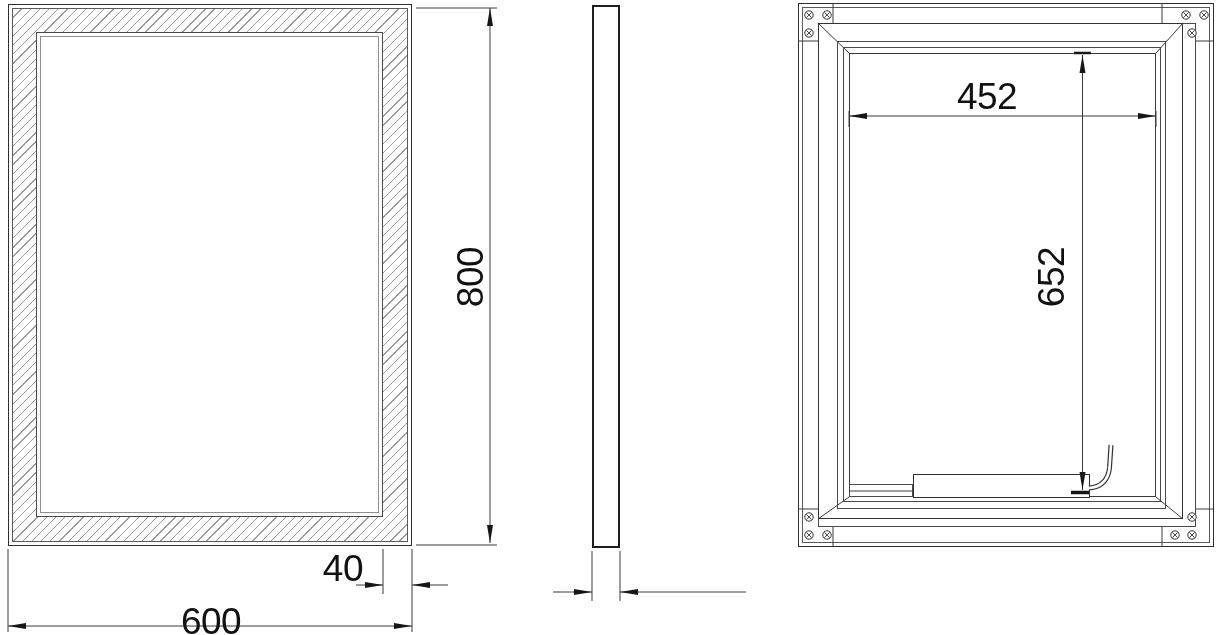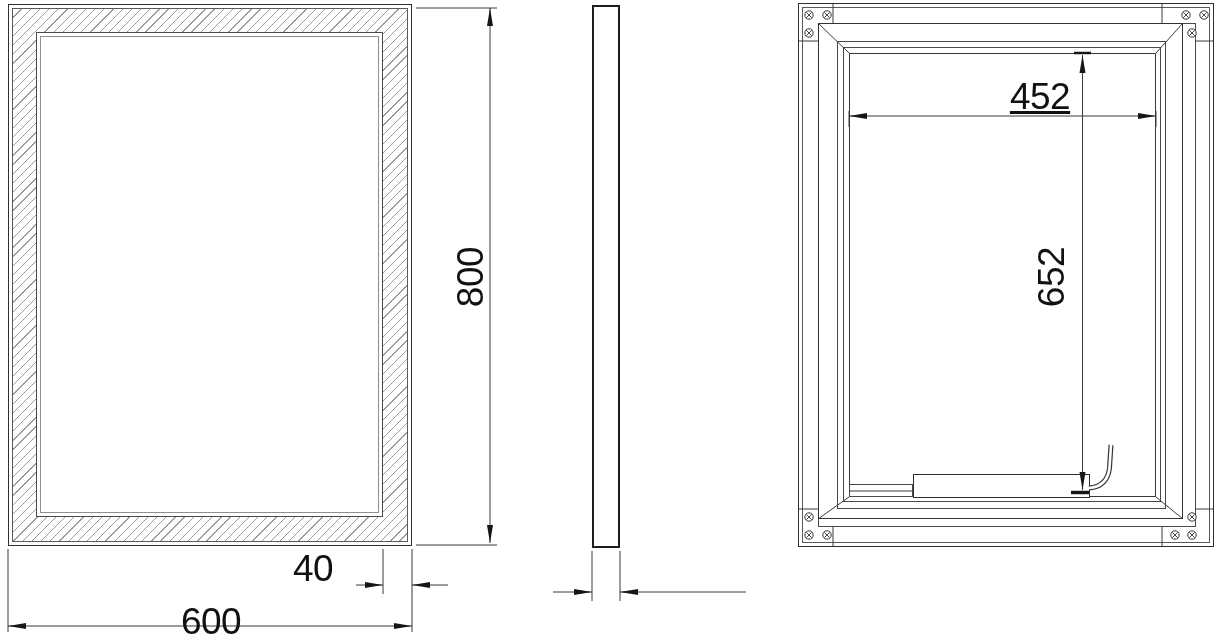--- a/index.html
+++ b/index.html
@@ -161,20 +161,20 @@
     <g class="screw" transform="translate(1175,535)">
         <circle r="4.2"></circle>
         <path d="M-2.6 -2.6 L2.6 2.6 M2.6 -2.6 L-2.6 2.6"></path>
       </g>
   </svg>
 
   <div class="dim-label" style="left:146px;top:593px;width:130px;margin-top:10px;">600</div>
 
   <div class="dim-label rot" style="left:406px;top:258px;width:130px;height:38px;">800</div>
 
-  <div class="dim-label" style="left:263px;top:550px;width:100px;">40</div>
+  <div class="dim-label" style="left:263px;top:550px;width:100px;text-align:right;">40</div>
 
 
-  <div class="dim-label" style="left:980px;top:78px;width:120px;text-decoration:underline;">452</div>
+  <div class="dim-label" style="left:927px;top:78px;width:120px;">452</div>
 
   <div class="dim-label rot" style="left:987px;top:258px;width:130px;height:38px;">652</div>
 
 </div>
 
 </body></html>

